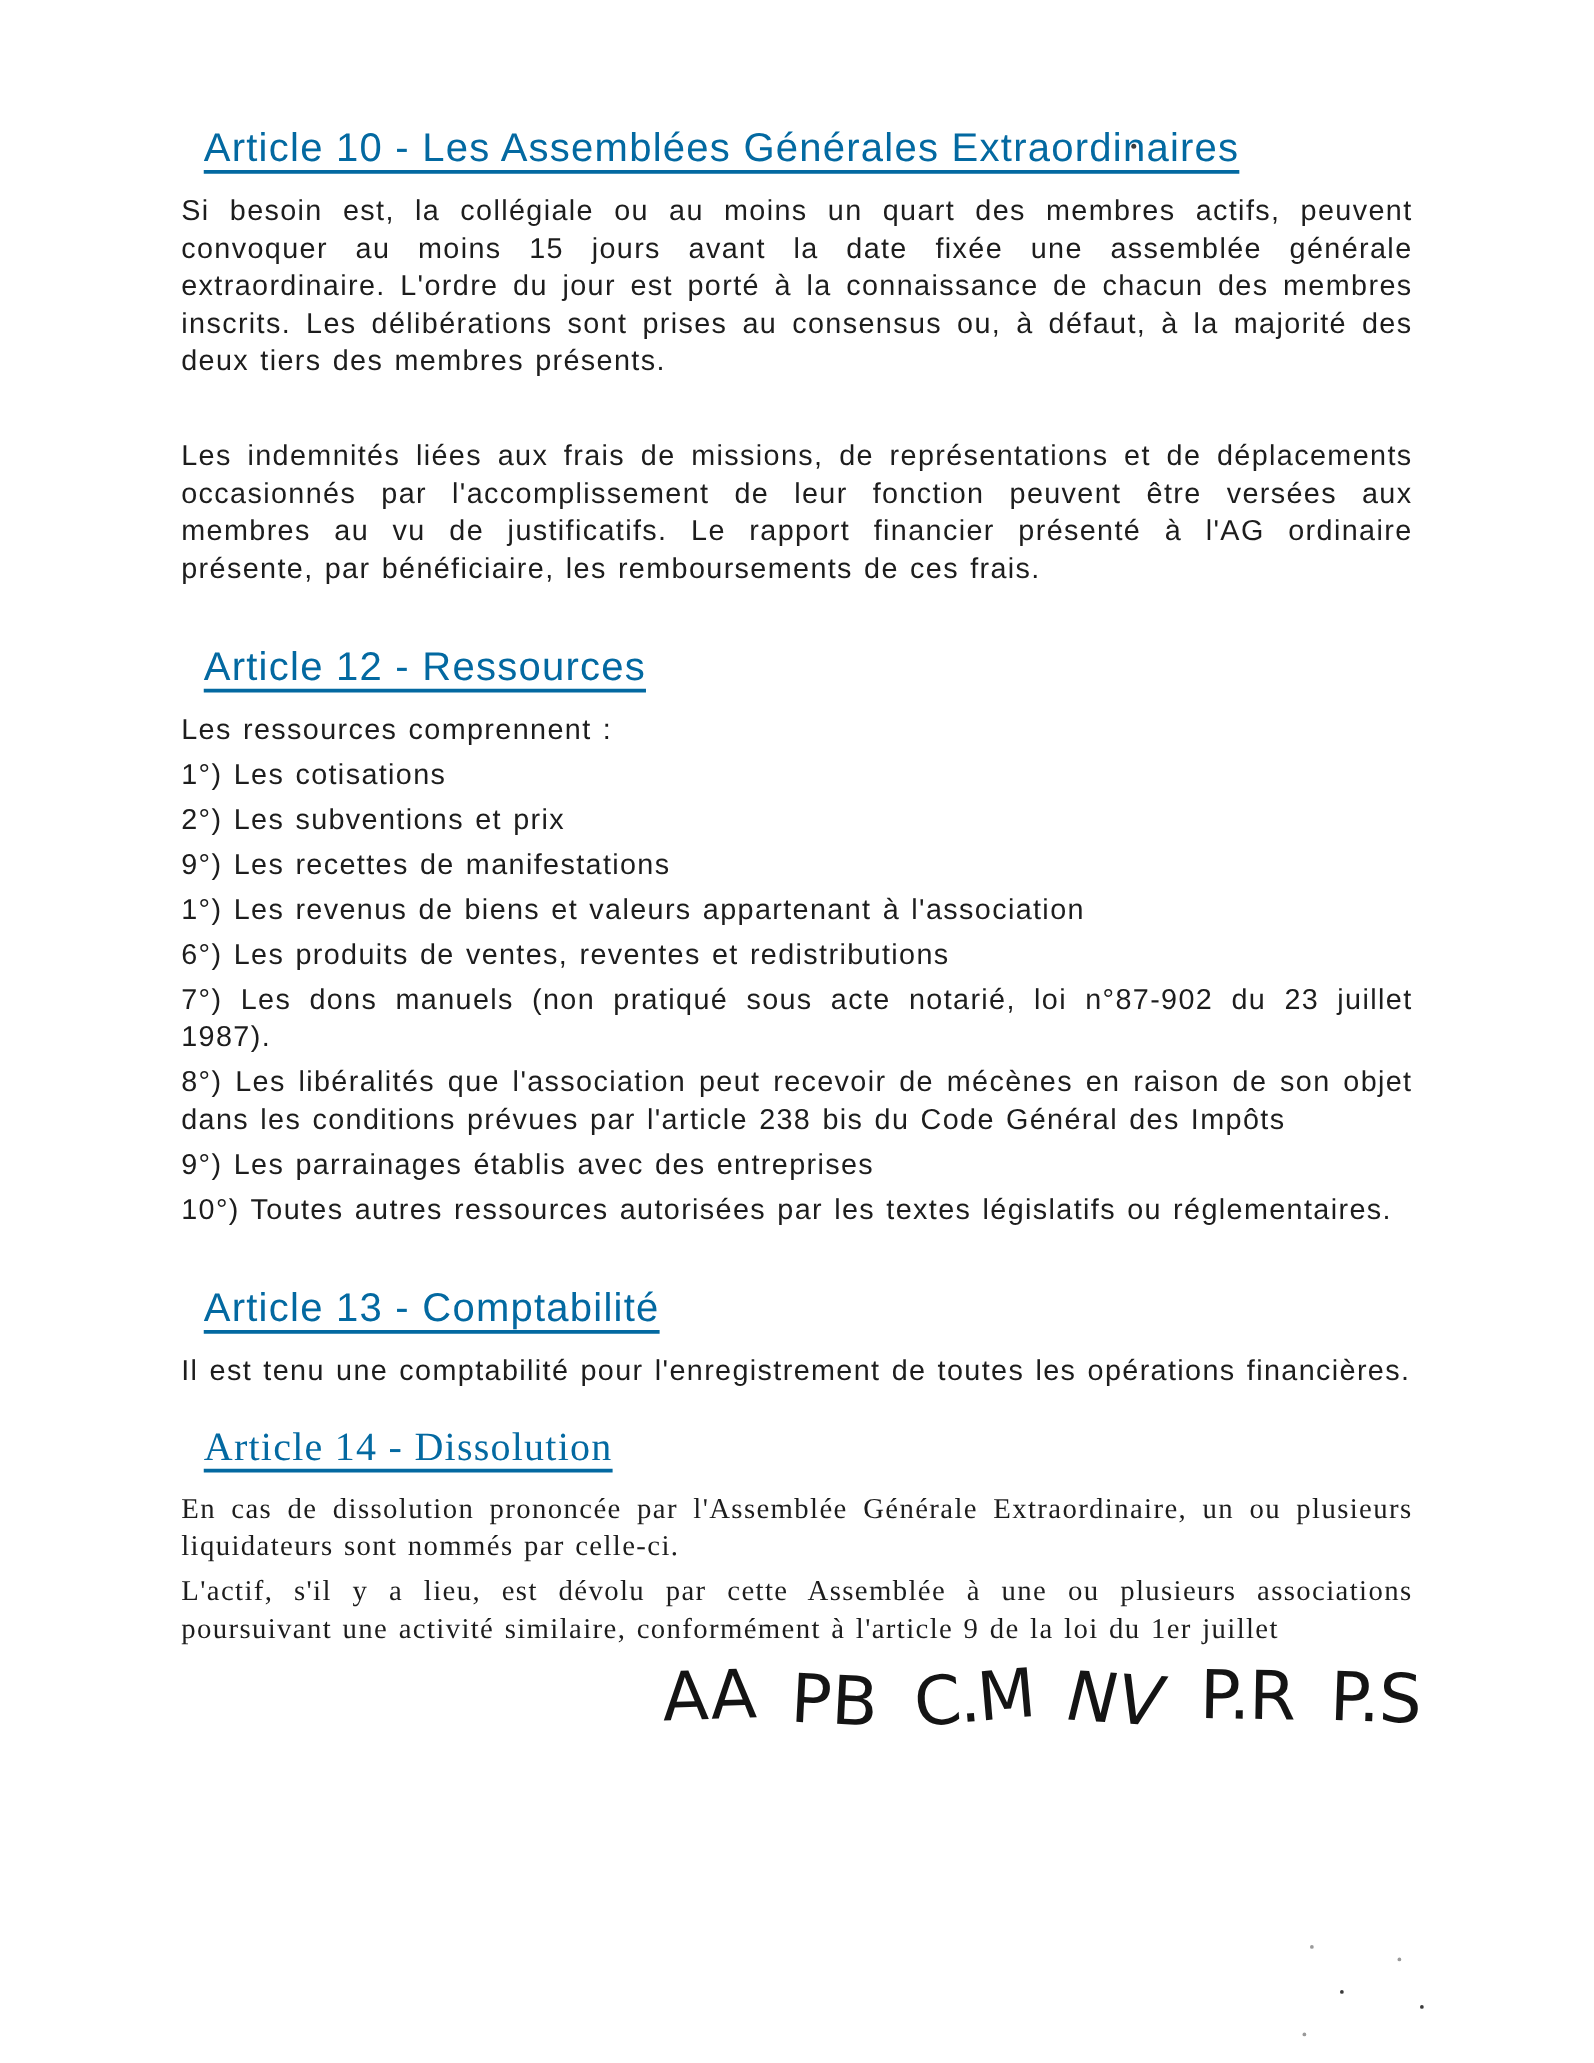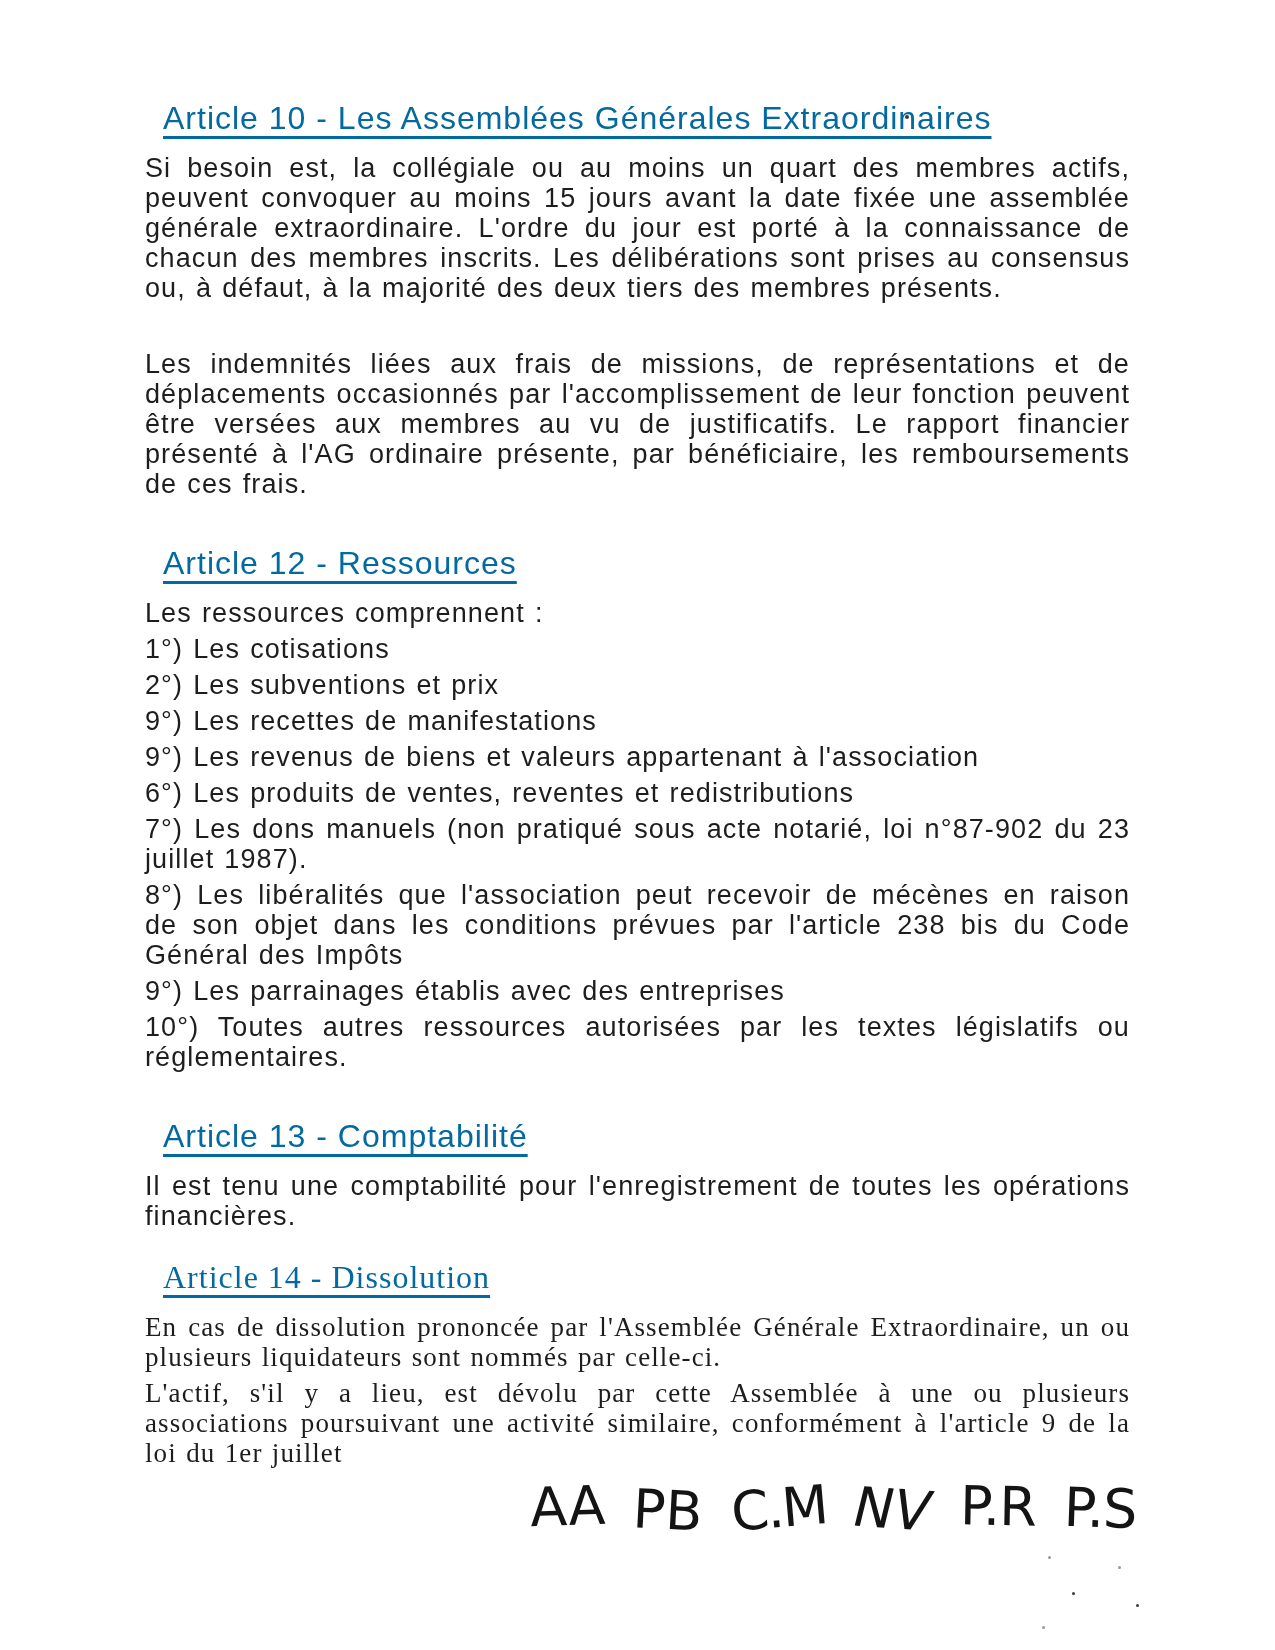--- a/index.html
+++ b/index.html
@@ -22,21 +22,21 @@
     font-size: 32px;
     font-weight: 400;
     letter-spacing: 1px;
     margin: 0 0 16px 18px;
     color: #0369a1;
     text-decoration: underline;
     text-decoration-thickness: 2.5px;
     text-underline-offset: 7px;
   }
   .paragraphs p {
-    font-size: 27px;
+    font-size: 23px;
     font-weight: 400;
     line-height: 30px;
     letter-spacing: 1.1px;
     word-spacing: 1.5px;
     margin: 0 0 6px 0;
     text-align: justify;
   }
   #sections section + section {
     margin-top: 46px;
   }
@@ -88,21 +88,21 @@
         </div>
   </section>
 
   <section class="article-section">
     <h2 class="article-heading">Article 12 - Ressources</h2>
     <div class="paragraphs">
           <p>Les ressources comprennent :</p>
           <p>1°) Les cotisations</p>
           <p>2°) Les subventions et prix</p>
           <p>9°) Les recettes de manifestations</p>
-          <p>9°) Les revenus de biens et valeurs appartenant à l'association</p>
+          <p>1°) Les revenus de biens et valeurs appartenant à l'association</p>
           <p>6°) Les produits de ventes, reventes et redistributions</p>
           <p>7°) Les dons manuels (non pratiqué sous acte notarié, loi n°87-902 du 23 juillet 1987).</p>
           <p>8°) Les libéralités que l'association peut recevoir de mécènes en raison de son objet dans les conditions prévues par l'article 238 bis du Code Général des Impôts</p>
           <p>9°) Les parrainages établis avec des entreprises</p>
           <p>10°) Toutes autres ressources autorisées par les textes législatifs ou réglementaires.</p>
         </div>
   </section>
 
   <section class="article-section">
     <h2 class="article-heading">Article 13 - Comptabilité</h2>

